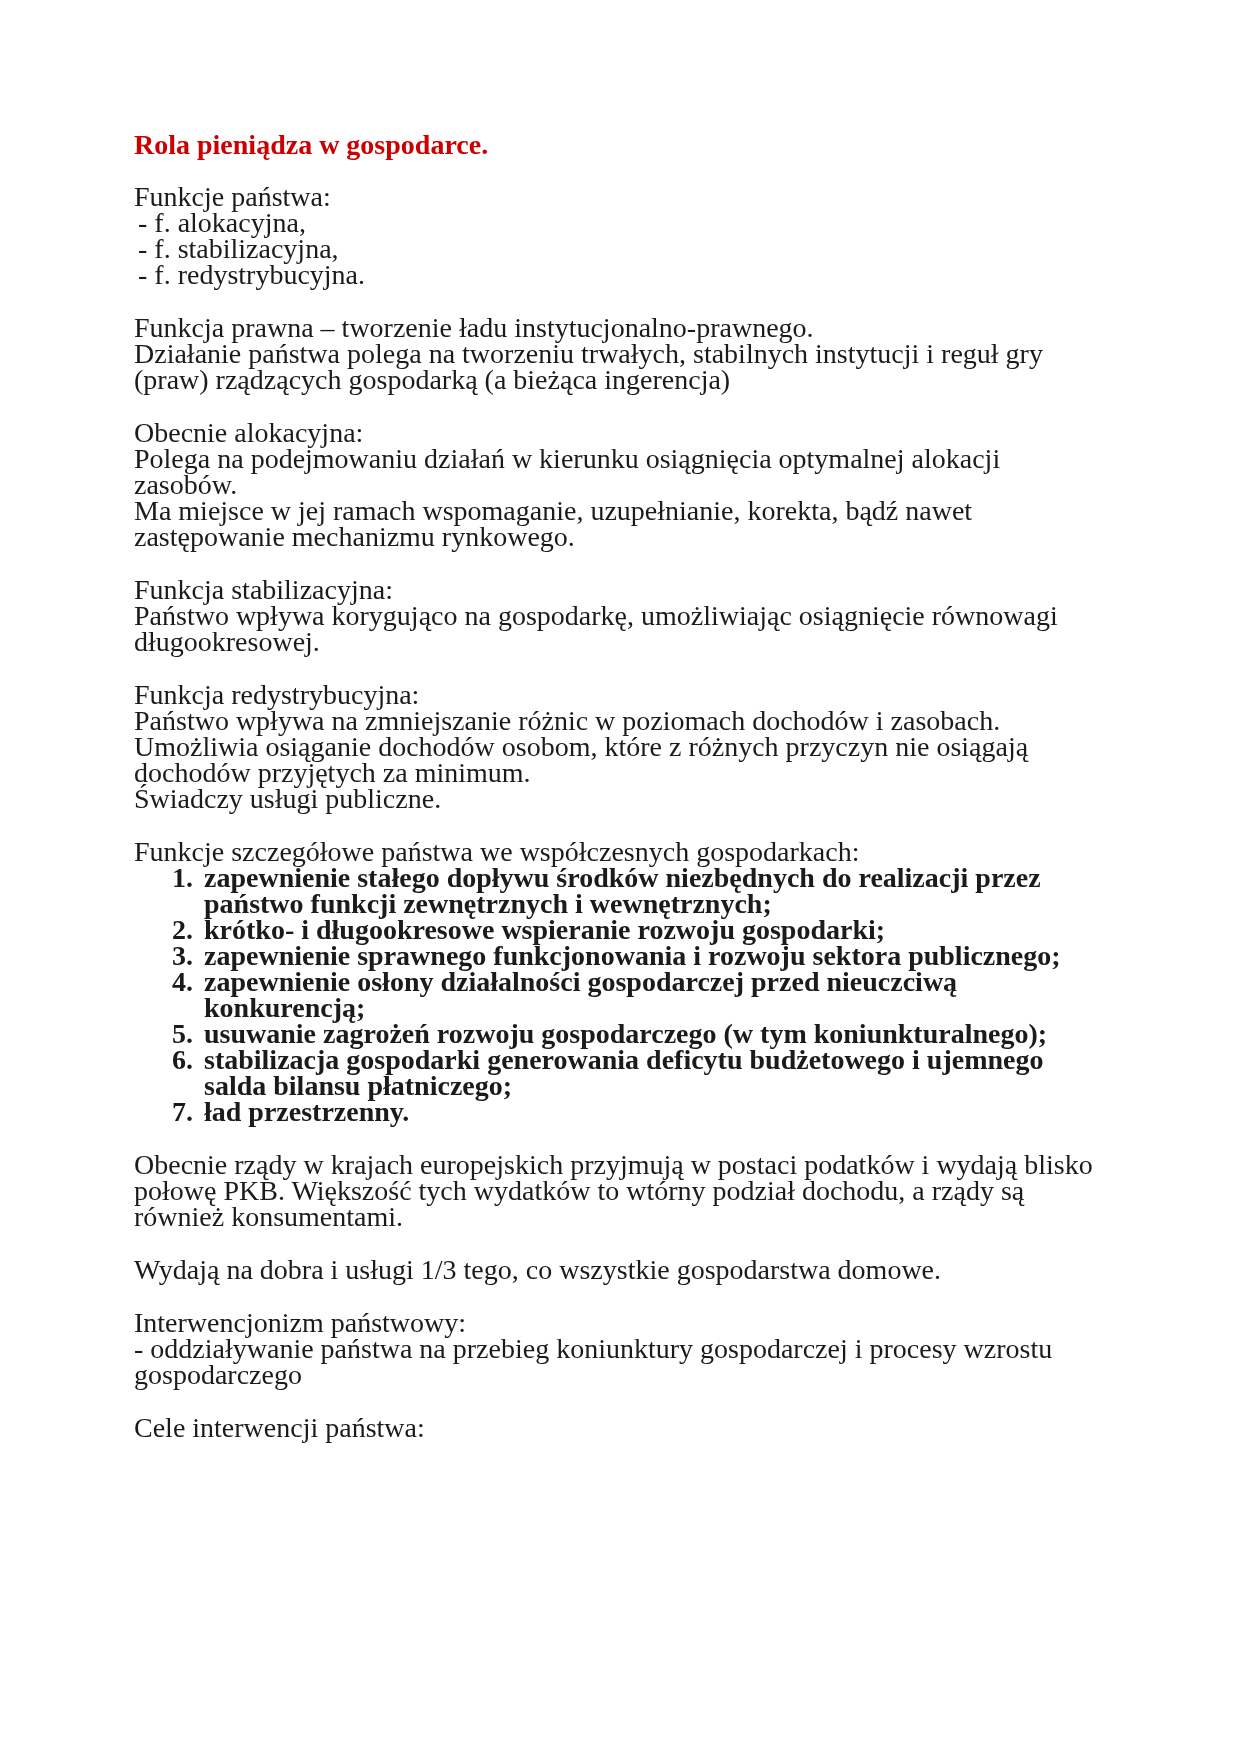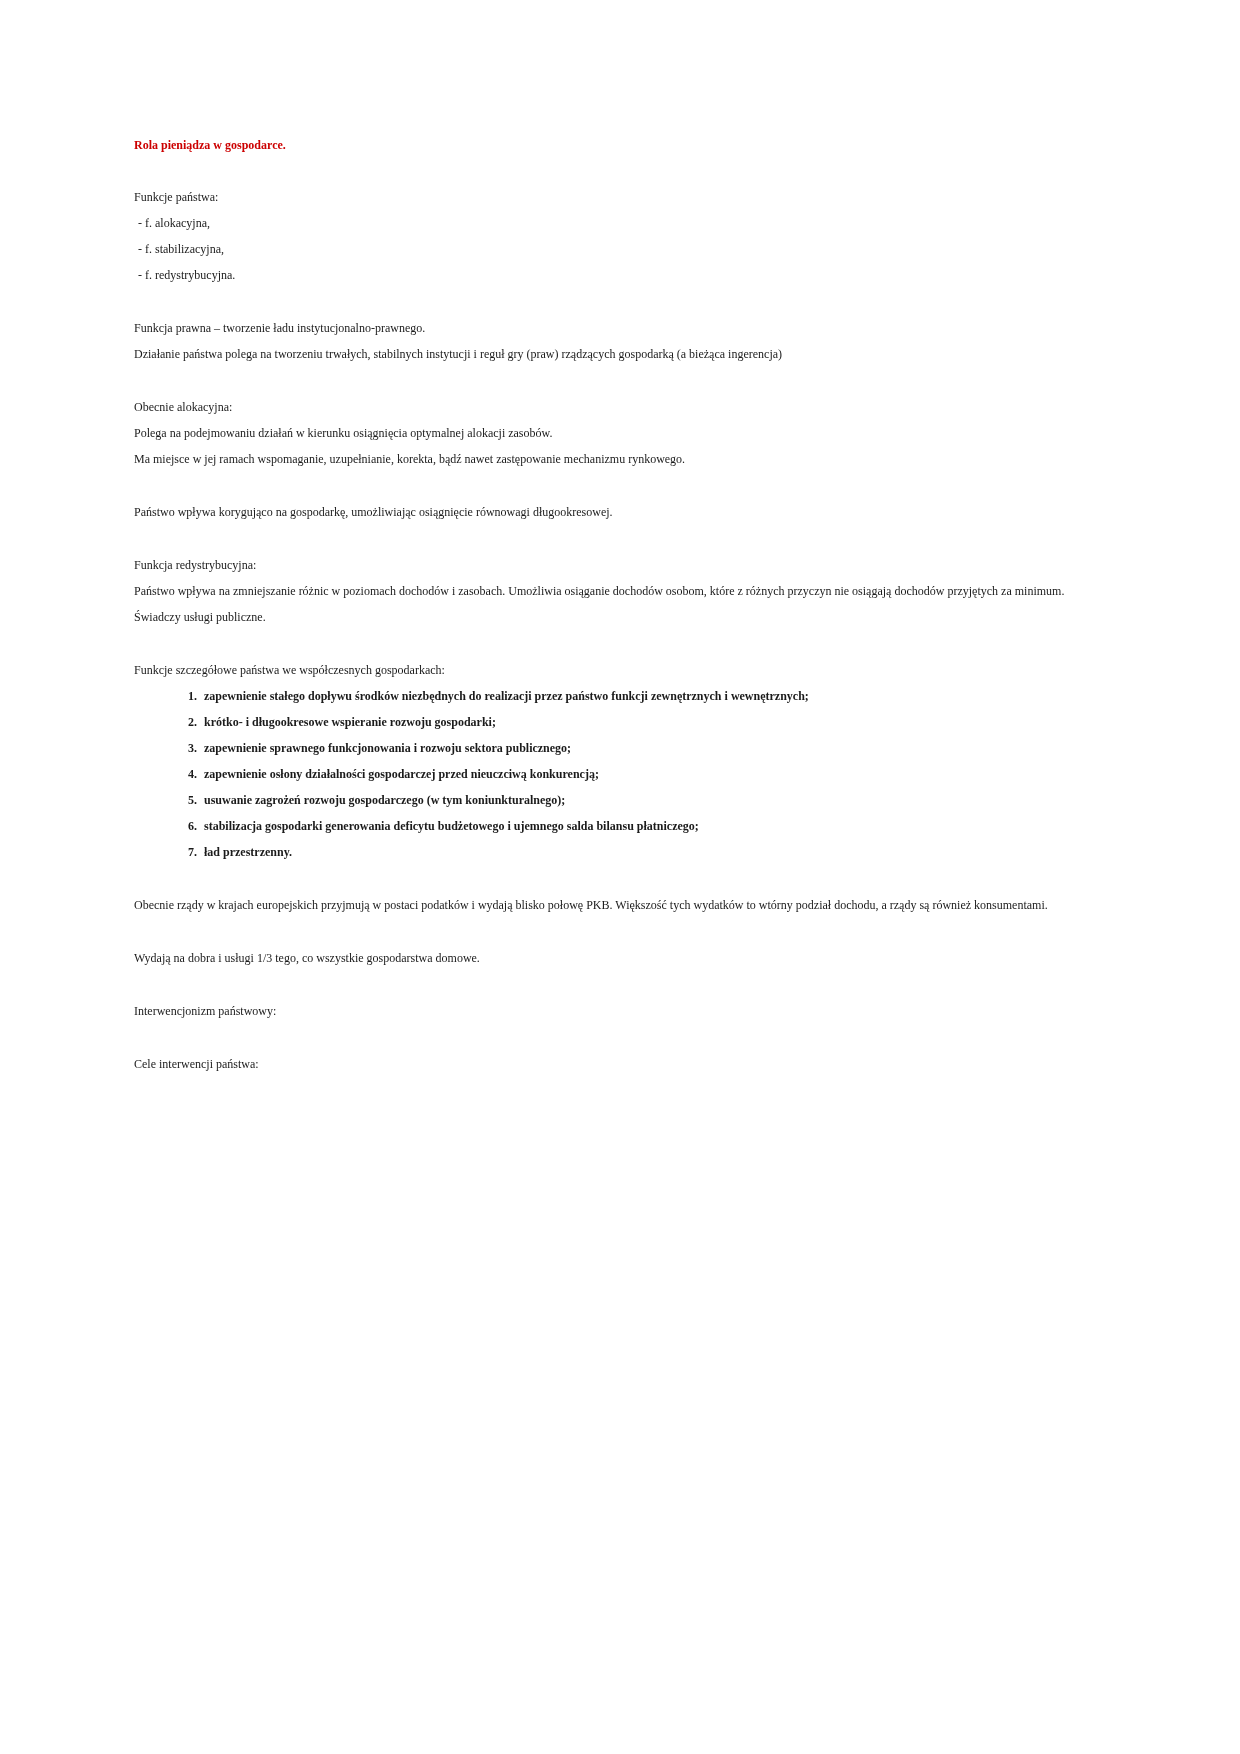--- a/index.html
+++ b/index.html
@@ -5,21 +5,21 @@
   html, body { margin: 0; padding: 0; background: #ffffff; }
   .page {
     position: relative;
     width: 1240px;
     height: 1754px;
     margin: 0 auto;
     background: #ffffff;
     box-sizing: border-box;
     padding: 132px 136px 60px 134px;
     font-family: "Liberation Serif", "DejaVu Serif", serif;
-    font-size: 12px;
+    font-size: 28px;
     line-height: 26px;
     color: #1b1b1b;
     overflow: hidden;
   }
   .content { max-width: 972px; }
   p { margin: 0; }
   .bold { font-weight: normal; }
   .title {
     color: #cc0000;
     font-weight: bold;
@@ -54,20 +54,21 @@
       <p>Działanie państwa polega na tworzeniu trwałych, stabilnych instytucji i reguł gry (praw) rządzących gospodarką (a bieżąca ingerencja)</p>
     </div>
 
     <div class="section">
       <p class="bold">Obecnie alokacyjna:</p>
       <p>Polega na podejmowaniu działań w kierunku osiągnięcia optymalnej alokacji zasobów.</p>
       <p>Ma miejsce w jej ramach wspomaganie, uzupełnianie, korekta, bądź nawet zastępowanie mechanizmu rynkowego.</p>
     </div>
 
     <div class="section">
+      <p class="bold">Funkcja stabilizacyjna:</p>
       <p>Państwo wpływa korygująco na gospodarkę, umożliwiając osiągnięcie równowagi długookresowej.</p>
     </div>
 
     <div class="section">
       <p class="bold">Funkcja redystrybucyjna:</p>
       <p>Państwo wpływa na zmniejszanie różnic w poziomach dochodów i zasobach. Umożliwia osiąganie dochodów osobom, które z różnych przyczyn nie osiągają dochodów przyjętych za minimum.</p>
       <p>Świadczy usługi publiczne.</p>
     </div>
 
     <div class="section">
@@ -86,20 +87,21 @@
     <div class="section">
       <p>Obecnie rządy w krajach europejskich przyjmują w postaci podatków i wydają blisko połowę PKB. Większość tych wydatków to wtórny podział dochodu, a rządy są również konsumentami.</p>
     </div>
 
     <div class="section">
       <p>Wydają na dobra i usługi 1/3 tego, co wszystkie gospodarstwa domowe.</p>
     </div>
 
     <div class="section">
       <p class="bold">Interwencjonizm państwowy:</p>
+      <p>- oddziaływanie państwa na przebieg koniunktury gospodarczej i procesy wzrostu gospodarczego</p>
     </div>
 
     <div class="section">
       <p class="bold">Cele interwencji państwa:</p>
     </div>
 
   </div>
 </div>
 
 </body></html>

